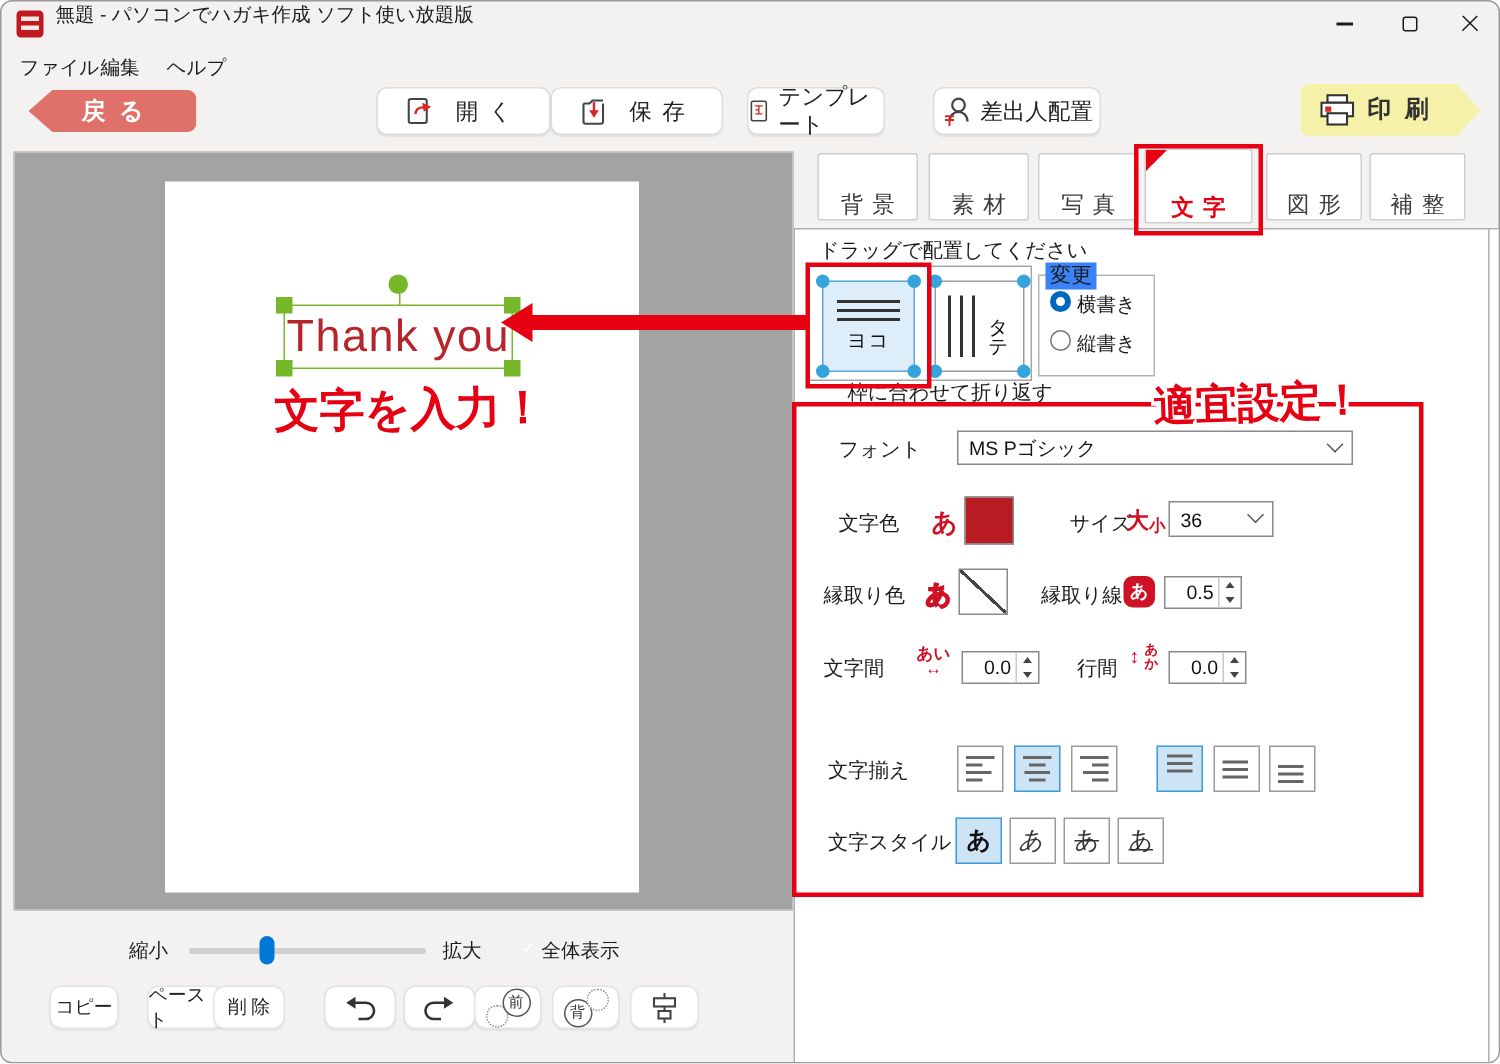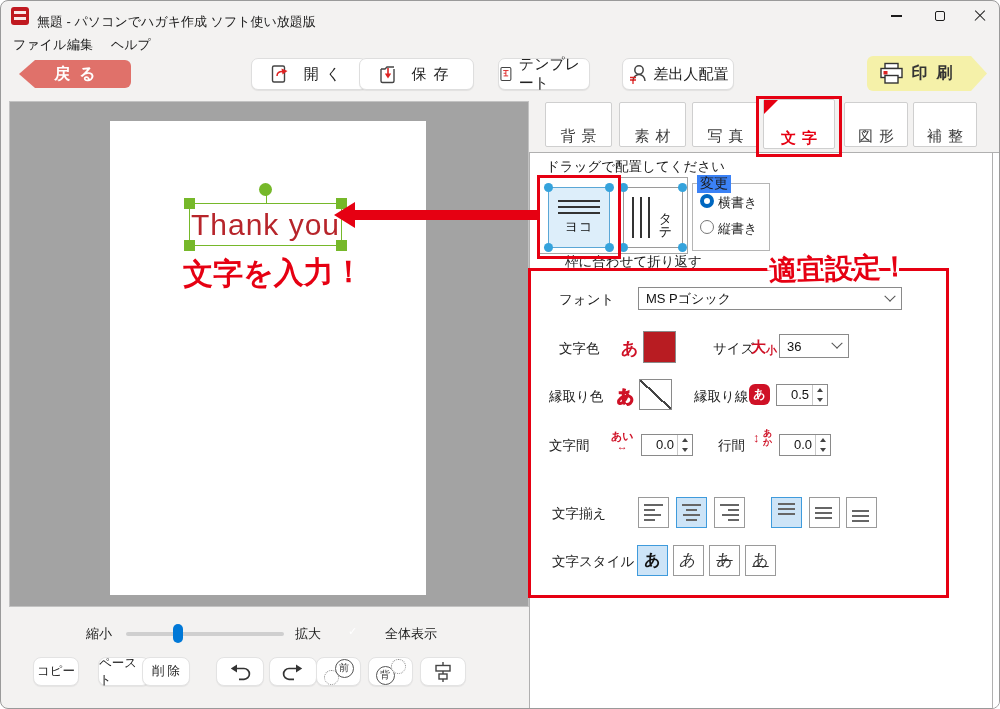--- a/index.html
+++ b/index.html
@@ -139,21 +139,21 @@
 <body>
 
 <div class="win">
 
   
   <div class="abs" style="left:0;top:0;width:1000px;height:30px;">
     <div class="appicon abs" style="left:10px;top:6px;">
         <i class="r1"></i>
         <i class="r2"></i>
       </div>
-    <span class="ttl abs" style="left:36px;top:12px;">無題 - パソコンでハガキ作成 ソフト使い放題版</span>
+    <span class="ttl abs" style="left:36px;top:0;">無題 - パソコンでハガキ作成 ソフト使い放題版</span>
     <div class="wbtn abs" style="left:873px;top:0;">
         <span class="glyph-min"></span>
       </div>
     <div class="wbtn abs" style="left:917px;top:0;">
         <span class="glyph-max"></span>
       </div>
     <div class="wbtn abs" style="left:957px;top:0;">
         <span class="glyph-close"></span>
       </div>
   </div>
@@ -172,21 +172,21 @@
 
   <div class="tbtn abs" style="left:250px;top:57px;width:116px;height:32px;">
     <svg width="20" height="22" viewBox="0 0 20 22">
         <rect x="2.5" y="3" width="12" height="16" rx="1.5" fill="#fff" stroke="#444" stroke-width="1.4"></rect>
         <path d="M7 13 C7 9.5 10 8.5 12.5 8.5" fill="none" stroke="#d22" stroke-width="1.5"></path>
         <path d="M11.5 5.5 l6 2.6 -5 3.4 z" fill="#d22"></path>
       </svg>
     <span class="ls7">開く</span>
   </div>
 
-  <div class="tbtn abs" style="left:358px;top:57px;width:115px;height:32px;">
+  <div class="tbtn abs" style="left:366px;top:57px;width:115px;height:32px;">
     <svg width="20" height="22" viewBox="0 0 20 22">
         <path d="M3 6 v12 a1.5 1.5 0 0 0 1.5 1.5 h10 a1.5 1.5 0 0 0 1.5 -1.5 v-12" fill="#fff" stroke="#444" stroke-width="1.4"></path>
         <path d="M3 6 h4 l2 -2 h7" fill="none" stroke="#444" stroke-width="1.4"></path>
         <path d="M10 5 v7" stroke="#d22" stroke-width="1.6"></path>
         <path d="M6.8 10.5 l3.2 5 3.2 -5 z" fill="#d22"></path>
       </svg>
     <span class="ls7">保存</span>
   </div>
 
   <div class="tbtn abs" style="left:497px;top:57px;width:92px;height:32px;gap:6px;">
@@ -238,21 +238,21 @@
   
   <div class="arrowhead abs" style="left:333px;top:201px;z-index:60;"></div>
   <div class="arrowline abs" style="left:352px;top:209px;width:186px;height:10px;z-index:60;"></div>
 
   
   <span class="sm abs" style="left:85px;top:624px;">縮小</span>
   <div class="slidertrack abs" style="left:125px;top:631px;width:158px;"></div>
   <div class="sliderhandle abs" style="left:172px;top:623px;"></div>
   <span class="sm abs" style="left:294px;top:624px;">拡大</span>
   <span class="chk abs" style="left:345px;top:625px;"></span>
-  <span class="sm abs" style="left:384px;top:624px;">全体表示</span>
+  <span class="sm abs" style="left:360px;top:624px;">全体表示</span>
 
   
   <div class="abtn abs" style="left:32px;top:656px;width:46px;height:29px;">
       <span>コピー</span>
     </div>
   <div class="abtn abs" style="left:85px;top:656px;width:52px;height:29px;margin-left:12px;">
       <span>ペースト</span>
     </div>
   <div class="abtn abs" style="left:141px;top:656px;width:48px;height:29px;letter-spacing:3px;text-indent:3px;">
       <span>削除</span>

